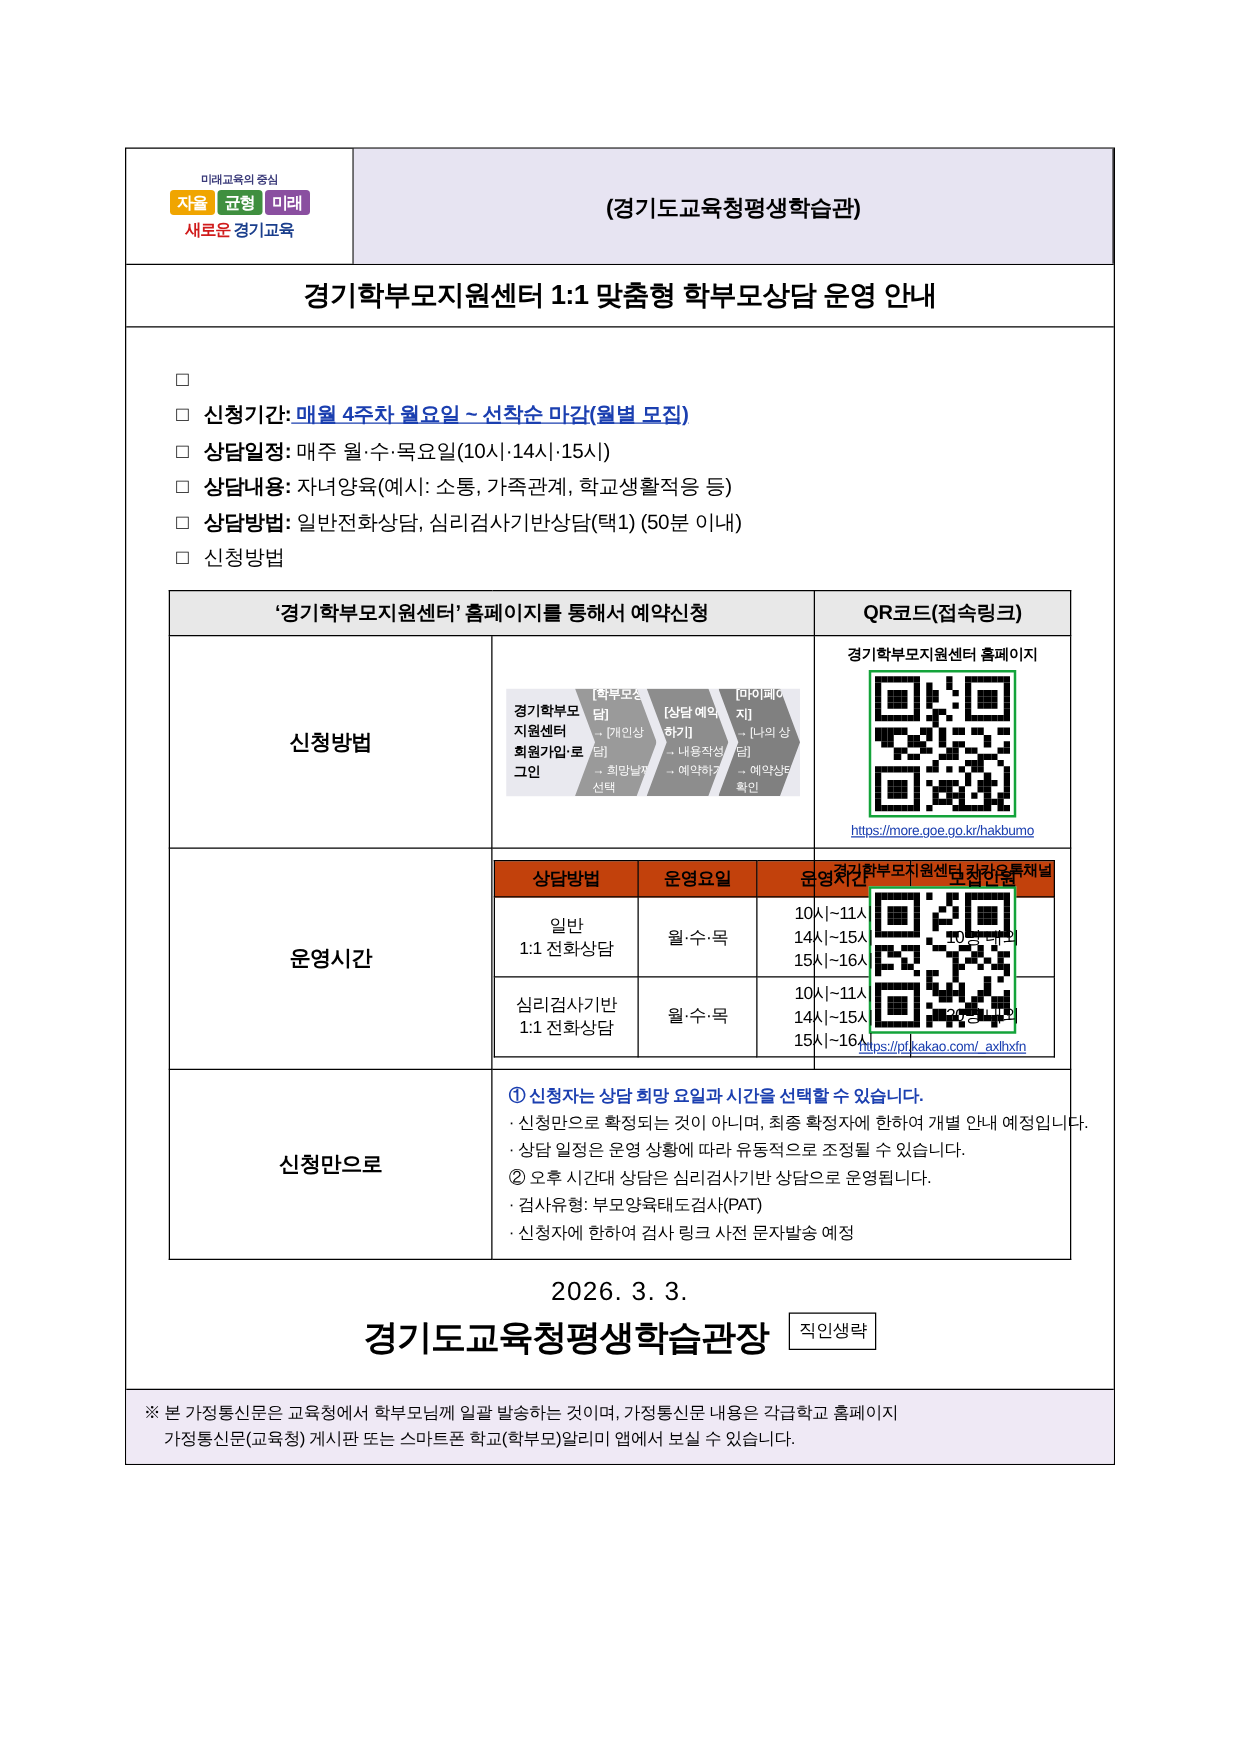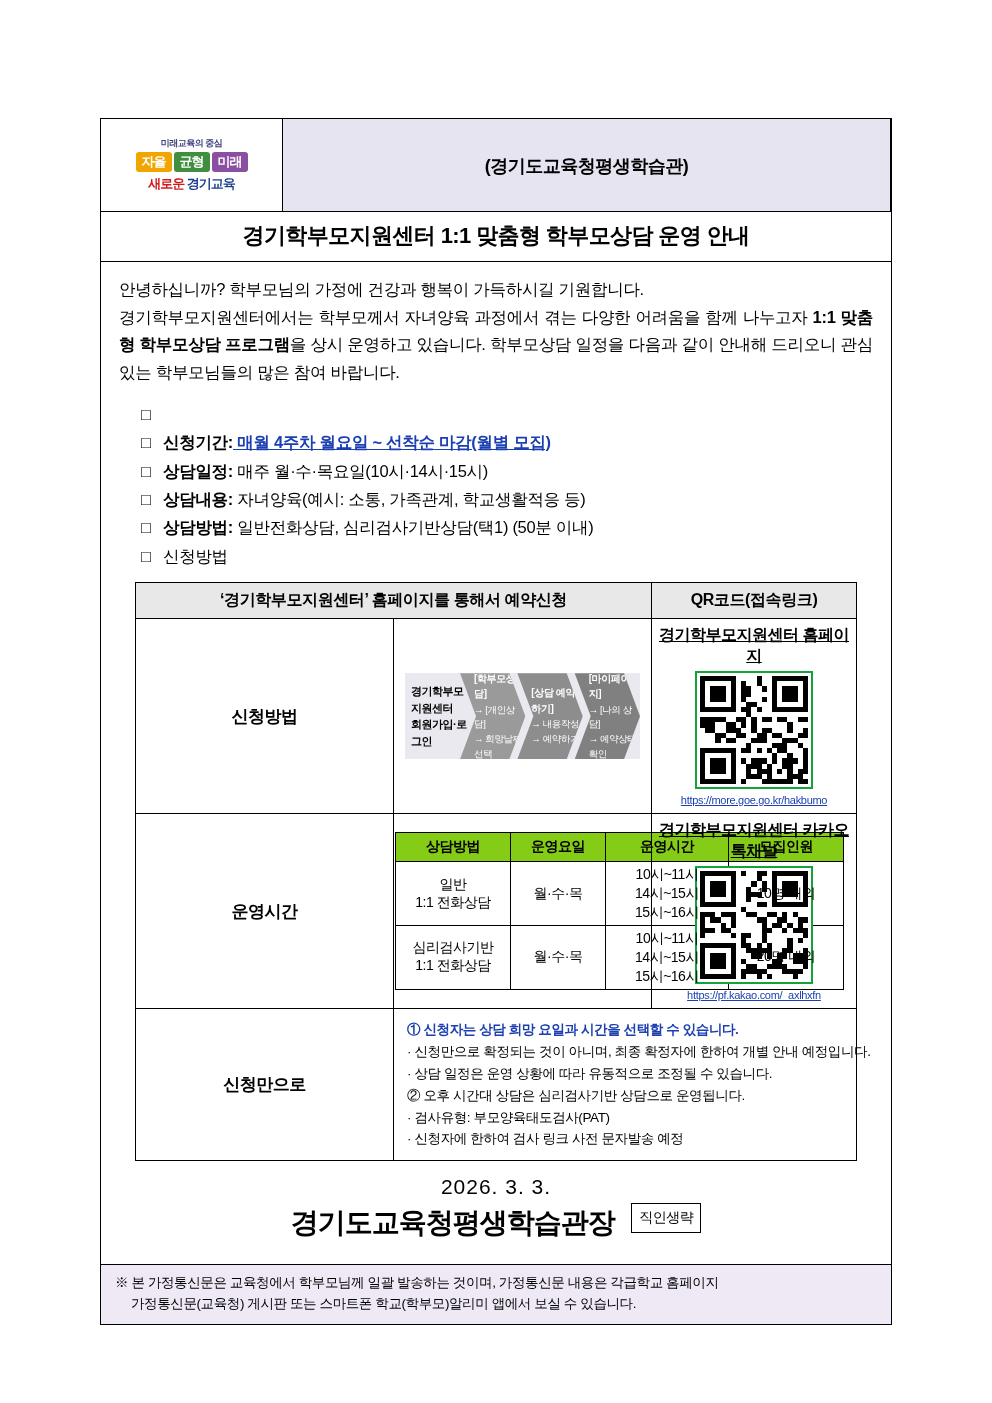--- a/index.html
+++ b/index.html
@@ -217,25 +217,24 @@
   .a2 { background: #8d8d8d; }
   .a3 { background: #808080; }
 
   
   .qr-cell {
     width: 196px;
     text-align: center;
     padding: 6px 4px 7px 4px;
   }
   .qr-title {
-    font-size: 16px;
+    font-size: 12px;
     font-weight: bold;
     letter-spacing: -0.5px;
     margin-bottom: 4px;
-    text-decoration: underline;
   }
   .qr-img {
     width: 118px;
     height: 118px;
     margin: 0 auto;
     border: 2px solid #13a33a;
     box-sizing: border-box;
     padding: 3px;
     background: #fff;
   }
@@ -266,21 +265,21 @@
     table-layout: fixed;
     width: 430px;
   }
   table.sched td, table.sched th {
     border: 1px solid #000;
     text-align: center;
     padding: 3px 2px;
     letter-spacing: -0.5px;
   }
   table.sched th {
-    background: #84cc16;
+    background: #c2410c;
     font-weight: bold;
     padding: 5px 2px;
   }
   .times div { line-height: 1.35; }
 
   
   .notes {
     font-size: 13.5px;
     line-height: 1.62;
     padding: 9px 10px 9px 12px;
@@ -347,24 +346,20 @@
         </div>
       </div>
       <div class="header-title">
         <div class="t2">(경기도교육청평생학습관)</div>
       </div>
     </div>
 
     <div class="subject">경기학부모지원센터 1:1 맞춤형 학부모상담 운영 안내</div>
 
     <div class="body">
-      <div class="para">
-        <p>안녕하십니까? 학부모님의 가정에 건강과 행복이 가득하시길 기원합니다.</p>
-        <p><span>경기학부모지원센터에서는 학부모께서 자녀양육 과정에서 겪는 다양한 어려움을 함께 나누고자 </span><span class="b">1:1 맞춤형 학부모상담 프로그램</span><span>을 상시 운영하고 있습니다. 학부모상담 일정을 다음과 같이 안내해 드리오니 관심 있는 학부모님들의 많은 참여 바랍니다.</span></p>
-      </div>
 
       <div class="bullets">
         <div class="bullet">
           <span class="bx">□</span>
         </div>
         <div class="bullet">
           <span class="bx">□</span>
           <span><span class="bk">신청기간:</span><span class="ul-blue"> 매월 4주차 월요일 ~ 선착순 마감(월별 모집)</span></span>
         </div>
         <div class="bullet">

